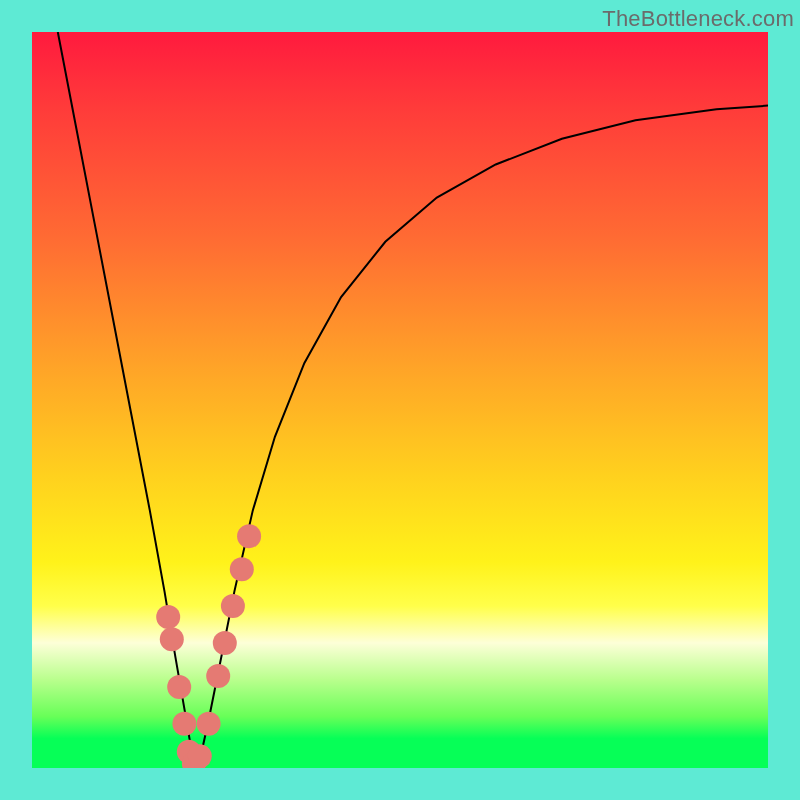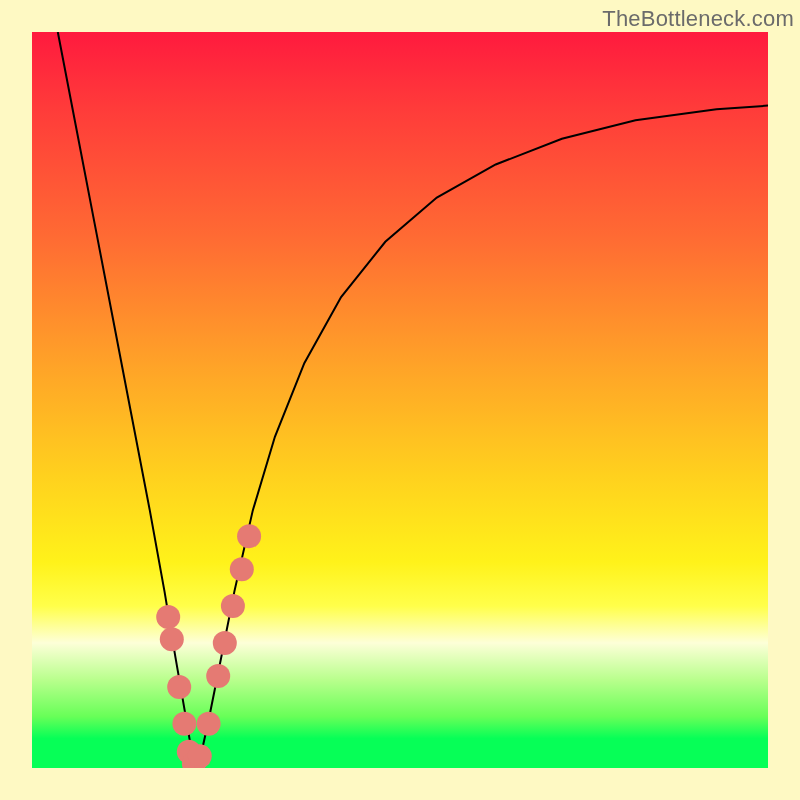--- a/index.html
+++ b/index.html
@@ -8,21 +8,21 @@
     width: 800px;
     height: 800px;
     overflow: hidden;
     background: #fff;
     font-family: Arial, Helvetica, sans-serif;
   }
   .frame {
     position: relative;
     width: 800px;
     height: 800px;
-    background: #fef9c3;
+    background: #5eead4;
   }
   .plot-bg {
     position: absolute;
     left: 32px;
     top: 32px;
     width: 736px;
     height: 736px;
     
     background: linear-gradient(
       to bottom,

